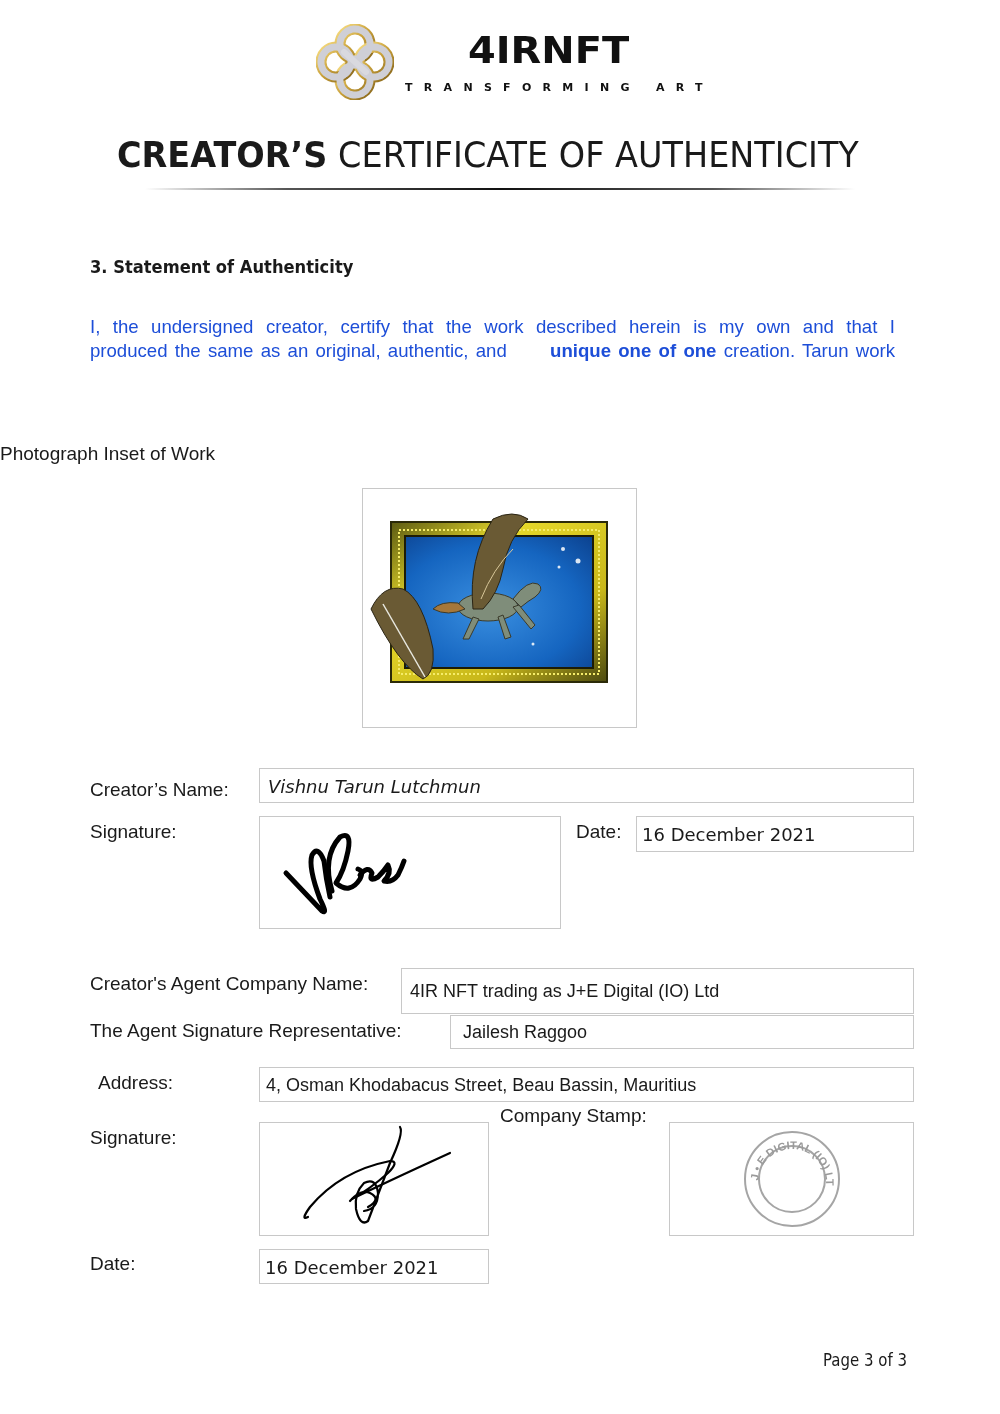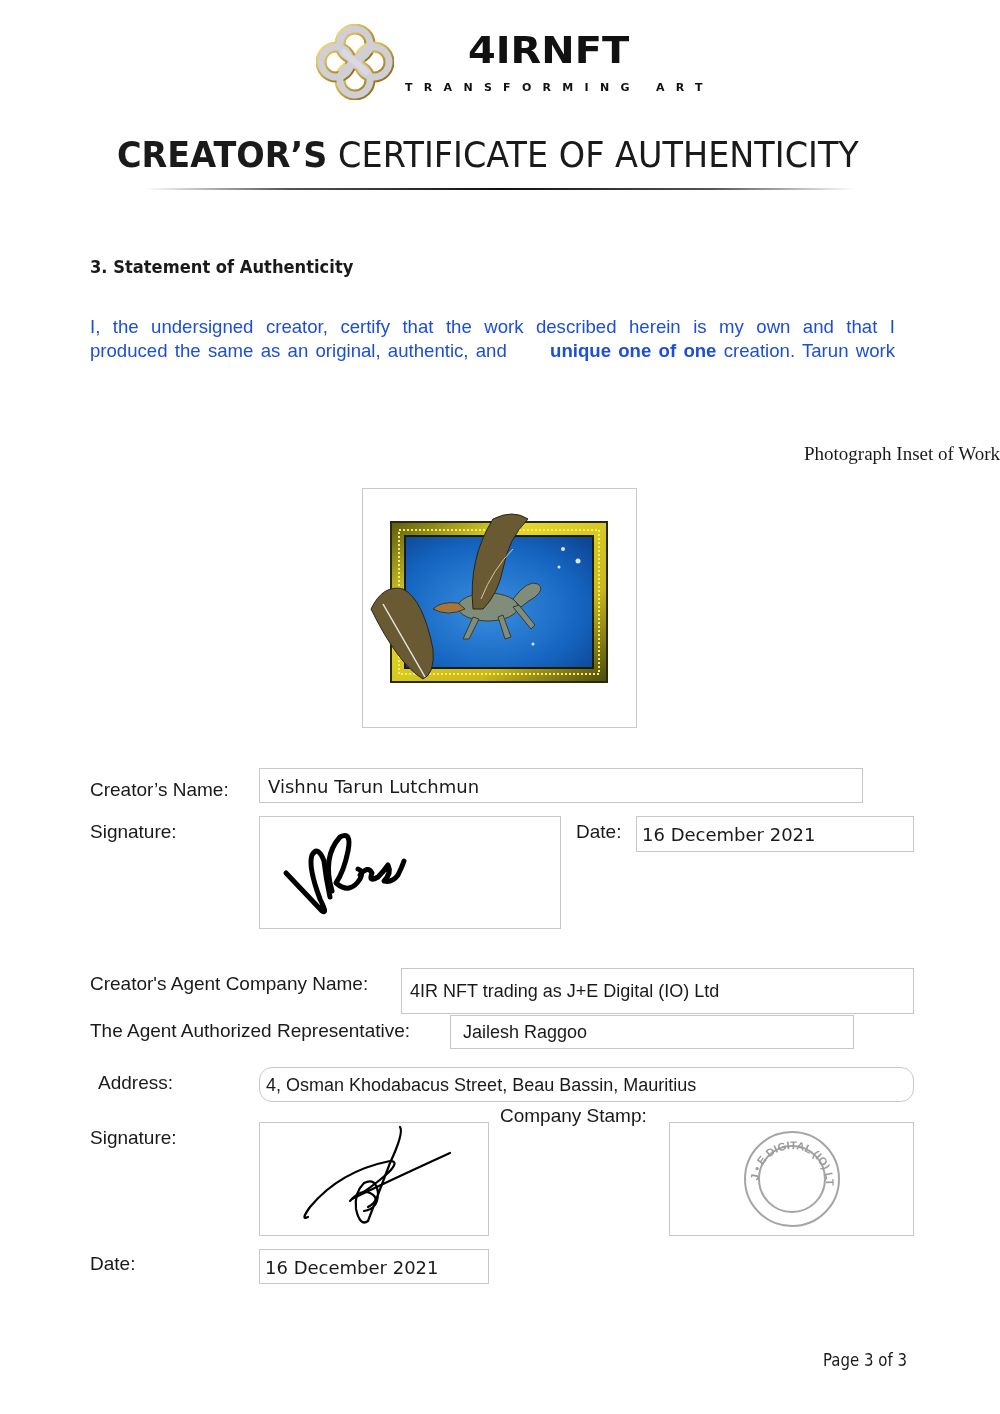--- a/index.html
+++ b/index.html
@@ -17,21 +17,21 @@
   .title-rule { left: 145px; top: 188px; width: 710px; height: 2px;
     background: linear-gradient(to right, rgba(0,0,0,0) 0%, #555 20%, #111 50%, #555 80%, rgba(0,0,0,0) 100%); }
 
   .section-heading { left: 90px; top: 257px; font-family: "DejaVu Sans", sans-serif; font-weight: bold; font-size: 17px; color: #1a1a1a; transform: scaleX(0.96); transform-origin: left; }
 
   .statement { left: 90px; top: 315px; width: 805px; font-size: 18.6px; line-height: 24px; color: #1d4ed8; text-align: justify; }
   .statement .line { display: block; text-align: justify; text-align-last: justify; white-space: nowrap; }
   .statement .line.last { text-align-last: left; }
   .statement b { font-weight: bold; margin-left: 36px; }
 
-  .photo-caption { left: 0; width: 1000px; top: 443px; text-align: right; font-size: 19px; color: #1a1a1a; font-family: Liberation Serif, serif; }
+  .photo-caption { left: 0; width: 1000px; top: 443px; text-align: left; font-size: 19px; color: #1a1a1a; }
   .photo-frame { left: 362px; top: 488px; width: 275px; height: 240px; border: 1.5px solid #c8c8c8; background: #fff; }
 
   .label { font-size: 19px; color: #1a1a1a; white-space: nowrap; }
   .field { border: 1.5px solid #c8c8c8; background: #fff; }
   .field-text { position: absolute; left: 8px; top: 50%; transform: translateY(-50%); white-space: nowrap; color: #1a1a1a; }
   .field-text.sans2 { font-family: "DejaVu Sans", sans-serif; font-size: 18px; }
   .field-text.arial { font-family: "Liberation Sans", sans-serif; font-size: 18px; }
 
   .page-num { left: 823px; top: 1350px; font-family: "DejaVu Sans", sans-serif; font-size: 17px; color: #1a1a1a; transform: scaleX(0.88); transform-origin: left; }
 </style>
@@ -117,21 +117,21 @@
     <g fill="#ffffff" opacity="0.85">
       <circle cx="200" cy="60" r="2"></circle>
         <circle cx="215" cy="72" r="2.5"></circle>
         <circle cx="196" cy="78" r="1.5"></circle>
         <circle cx="170" cy="155" r="1.5"></circle>
     </g>
   </svg>
 </div>
 
 <div class="abs label" style="left:90px; top:779px;">Creator’s Name:</div>
-<div class="abs field" style="left:259px; top:768px; width:604px; height:35px;">
+<div class="abs field" style="left:259px; top:768px; width:655px; height:35px;font-style:italic;">
   <span class="field-text sans2">Vishnu Tarun Lutchmun</span>
 </div>
 
 <div class="abs label" style="left:90px; top:821px;">Signature:</div>
 <div class="abs field" style="left:259px; top:816px; width:302px; height:113px;">
   <svg width="300" height="110" viewBox="0 0 300 110">
     <g fill="none" stroke="#000" stroke-width="5" stroke-linecap="round" stroke-linejoin="round">
       <path d="M26 56 L62 94 Q68 98 60 82 Q48 50 52 38 Q58 28 64 44 Q66 62 70 80"></path>
       <path d="M72 74 Q62 40 80 20 Q92 14 88 34 Q84 54 76 66 Q90 78 100 62 Q104 54 98 52"></path>
       <path d="M100 58 Q108 48 112 56 Q108 66 118 60 Q124 54 128 48 Q132 56 124 64 Q132 66 138 58 Q142 50 144 44"></path>
@@ -142,27 +142,27 @@
 <div class="abs label" style="left:576px; top:821px;">Date:</div>
 <div class="abs field" style="left:636px; top:816px; width:278px; height:36px;">
   <span class="field-text sans2" style="left:5px;">16 December 2021</span>
 </div>
 
 <div class="abs label" style="left:90px; top:973px;">Creator's Agent Company Name:</div>
 <div class="abs field" style="left:401px; top:968px; width:513px; height:46px;">
   <span class="field-text arial">4IR NFT trading as J+E Digital (IO) Ltd</span>
 </div>
 
-<div class="abs label" style="left:90px; top:1020px;">The Agent Authorized Representative:</div>
-<div class="abs field" style="left:450px; top:1015px; width:404px; height:34px;">
+<div class="abs label" style="left:90px; top:1020px;">The Agent Signature Representative:</div>
+<div class="abs field" style="left:450px; top:1015px; width:464px; height:34px;">
   <span class="field-text arial" style="left:12px;">Jailesh Raggoo</span>
 </div>
 
 <div class="abs label" style="left:90px; top:1072px;margin-left:8px;">Address:</div>
-<div class="abs field" style="left:259px; top:1067px; width:655px; height:35px;border-radius:13px;">
+<div class="abs field" style="left:259px; top:1067px; width:655px; height:35px;">
   <span class="field-text arial" style="left:6px;">4, Osman Khodabacus Street, Beau Bassin, Mauritius</span>
 </div>
 
 <div class="abs label" style="left:90px; top:1127px;">Signature:</div>
 <div class="abs field" style="left:259px; top:1122px; width:230px; height:114px;">
   <svg width="228" height="112" viewBox="0 0 228 112">
     <g fill="none" stroke="#000" stroke-width="2.2" stroke-linecap="round" stroke-linejoin="round">
       <path d="M48 94 Q40 98 50 84 Q80 48 130 38 Q140 38 128 50 Q110 66 92 76 Q120 62 190 30"></path>
       <path d="M140 4 Q144 10 130 40 Q118 72 108 98 Q100 104 96 86 Q94 70 104 60 Q116 54 118 70 Q118 86 104 88"></path>
       <path d="M90 78 Q100 66 110 70 Q122 76 108 84"></path>

